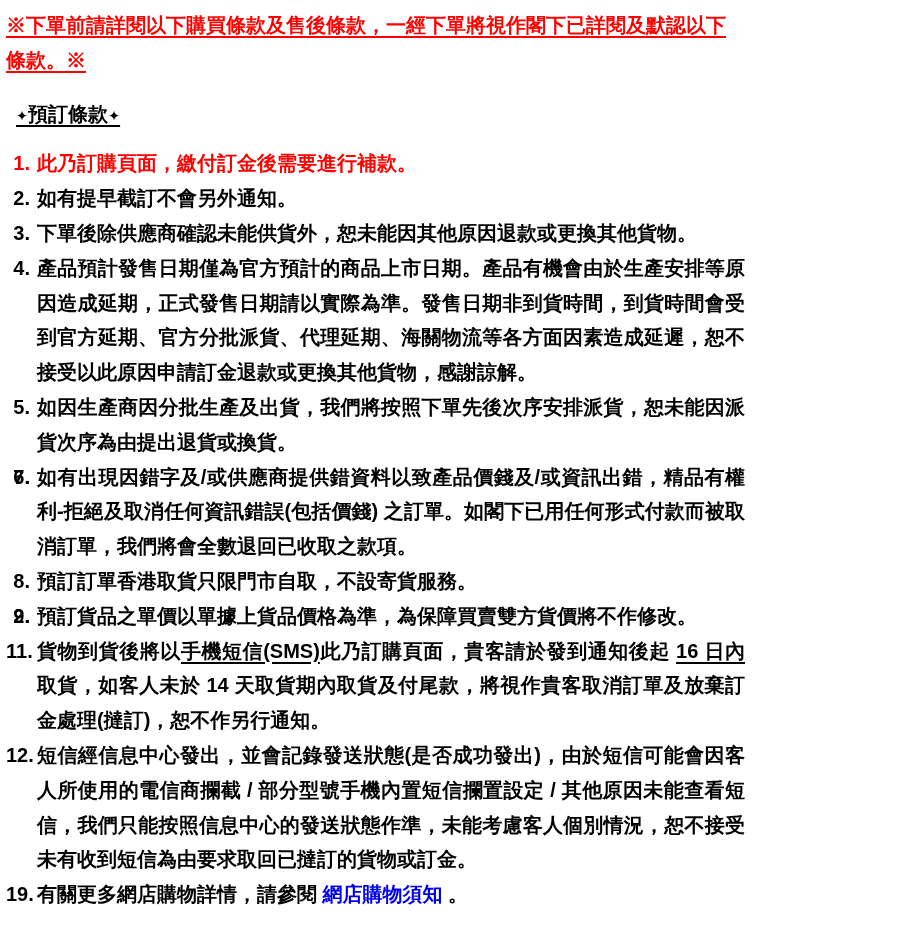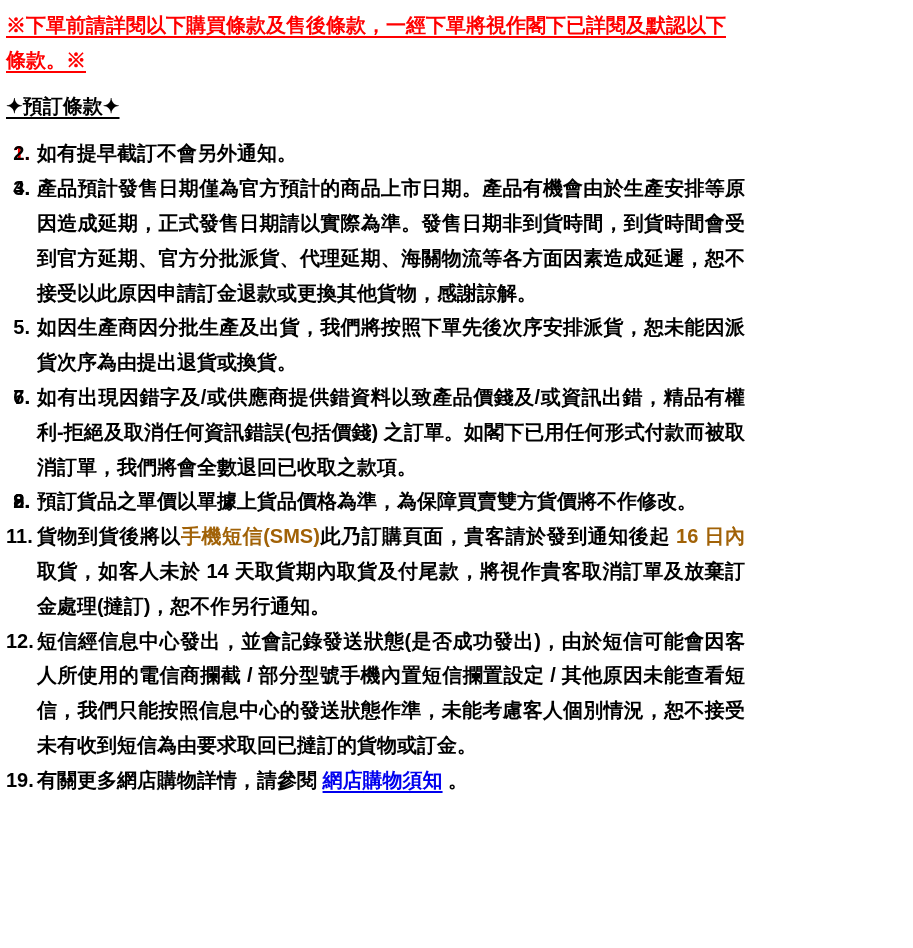--- a/index.html
+++ b/index.html
@@ -29,21 +29,21 @@
     text-underline-offset: 4px;
   }
   .section-title {
     margin-top: 11px;
     color: #000000;
     text-decoration: underline;
     text-decoration-thickness: 2px;
     text-underline-offset: 4px;
     display: inline-block;
   }
-  .section-title-row { margin: 0; }
+  .section-title-row { margin: 10px; font-family: Liberation Mono, monospace; }
   ol.terms {
     list-style: none;
     margin: 13px 0 0 0;
     padding: 0;
   }
   ol.terms > li {
     position: relative;
     padding-left: 31px;
     text-align: justify;
     text-justify: inter-ideograph;
@@ -51,56 +51,58 @@
   ol.terms > li .num {
     position: absolute;
     left: 0;
     top: 0;
     width: 24px;
     text-align: right;
     white-space: nowrap;
   }
   li.red-item { color: #ff0000; }
   .red-u {
-    color: #a16207;
+    color: #000000;
+    text-decoration: underline;
     text-decoration-thickness: 2px;
     text-underline-offset: 4px;
   }
   a.guide-link {
     color: #0000ee;
-    text-decoration: underline;
     text-decoration-thickness: 2px;
     text-underline-offset: 4px;
     cursor: pointer;
   }
 </style>
 </head>
 <body>
 
 <div class="page">
 
   <div class="notice">※下單前請詳閱以下購買條款及售後條款，一經下單將視作閣下已詳閱及默認以下條款。※</div>
 
   <div class="section-title-row">
     <span class="section-title">✦預訂條款✦</span>
   </div>
 
   <ol class="terms">
 
     <li class="red-item">
       <span class="num">1.</span>
+      <span class="txt">此乃訂購頁面，繳付訂金後需要進行補款。</span>
     </li>
 
     <li>
       <span class="num">2.</span>
       <span class="txt">如有提早截訂不會另外通知。</span>
     </li>
 
     <li>
       <span class="num">3.</span>
+      <span class="txt">下單後除供應商確認未能供貨外，恕未能因其他原因退款或更換其他貨物。</span>
     </li>
 
     <li>
       <span class="num">4.</span>
       <span class="txt">產品預計發售日期僅為官方預計的商品上市日期。產品有機會由於生產安排等原因造成延期，正式發售日期請以實際為準。發售日期非到貨時間，到貨時間會受到官方延期、官方分批派貨、代理延期、海關物流等各方面因素造成延遲，恕不接受以此原因申請訂金退款或更換其他貨物，感謝諒解。</span>
     </li>
 
     <li>
       <span class="num">5.</span>
       <span class="txt">如因生產商因分批生產及出貨，我們將按照下單先後次序安排派貨，恕未能因派貨次序為由提出退貨或換貨。</span>
@@ -110,20 +112,21 @@
       <span class="num">6.</span>
     </li>
 
     <li>
       <span class="num">7.</span>
       <span class="txt">如有出現因錯字及/或供應商提供錯資料以致產品價錢及/或資訊出錯，精品有權利-拒絕及取消任何資訊錯誤(包括價錢) 之訂單。如閣下已用任何形式付款而被取消訂單，我們將會全數退回已收取之款項。</span>
     </li>
 
     <li>
       <span class="num">8.</span>
+      <span class="txt">預訂訂單香港取貨只限門市自取，不設寄貨服務。</span>
     </li>
 
     <li>
       <span class="num">9.</span>
     </li>
 
     <li>
       <span class="num">2.</span>
       <span class="txt">預訂貨品之單價以單據上貨品價格為準，為保障買賣雙方貨價將不作修改。</span>
     </li>

